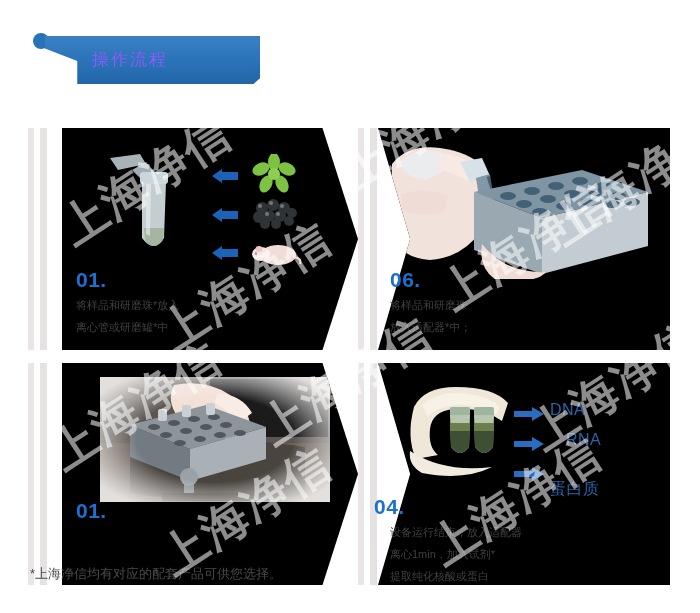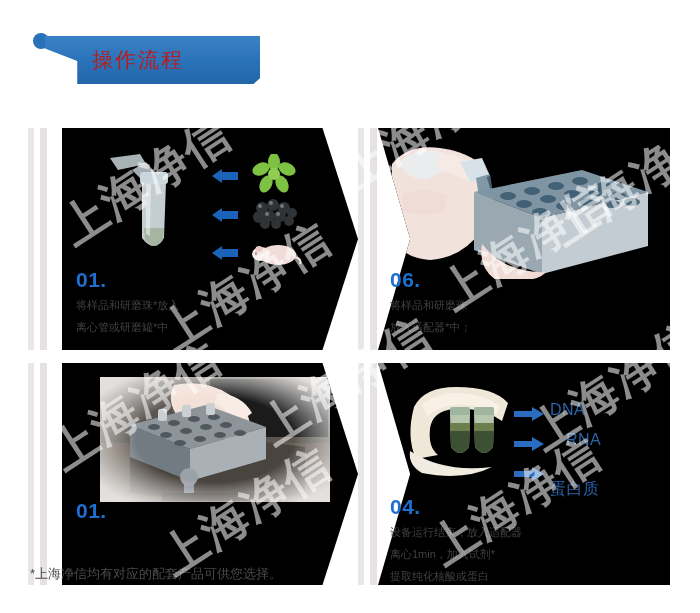--- a/index.html
+++ b/index.html
@@ -38,23 +38,23 @@
     left: 45px; top: 36px;
     width: 215px; height: 48px;
     background: linear-gradient(180deg, #3a81c4 0%, #2a72b8 55%, #2166a6 100%);
     clip-path: polygon(0% 0%, 100% 0%, 100% 88%, 97% 100%, 15% 100%, 15% 52%, 0% 26%);
   }
 
   .banner-label {
     position: absolute;
     left: 92px; top: 42px;
     width: 170px;
-    font-size: 21px;
+    font-size: 17px;
     line-height: 36px;
-    color: #b91c1c;
+    color: #8b5cf6;
     letter-spacing: 2px;
     font-weight: 400;
     white-space: nowrap;
   }
 
   .headline {
     position: absolute;
     left: 298px; top: 38px;
     height: 48px;
     display: flex;
@@ -412,21 +412,21 @@
       <div class="out-label" style="left:188px; top:68px;">RNA</div>
 
       <div class="arrow-right" style="left:136px; top:104px;">
         <svg width="30" height="14" viewBox="0 0 30 14">
             <path d="M0 4 L18 4 L18 0 L30 7 L18 14 L18 10 L0 10 Z" fill="#2a6cbf"></path>
           </svg>
       </div>
       <div class="out-label" style="left:172px; top:116px;">蛋白质</div>
     </div>
 
-    <div class="step-num" style="left:32px; top:132px;">04.</div>
+    <div class="step-num" style="left:16px; top:132px;">04.</div>
     <div class="step-text" style="left:32px; top:158px; width:270px;">设备运行结束，放入适配器
 离心1min，加入试剂*
 提取纯化核酸或蛋白</div>
   </div>
 
   <div class="watermark">
     <div class="wm" style="left:50px;  top:150px;">上海净信</div>
     <div class="wm" style="left:330px; top:95px;">上海净信</div>
     <div class="wm" style="left:540px; top:150px;">上海净信</div>
     <div class="wm" style="left:150px; top:255px;">上海净信</div>

